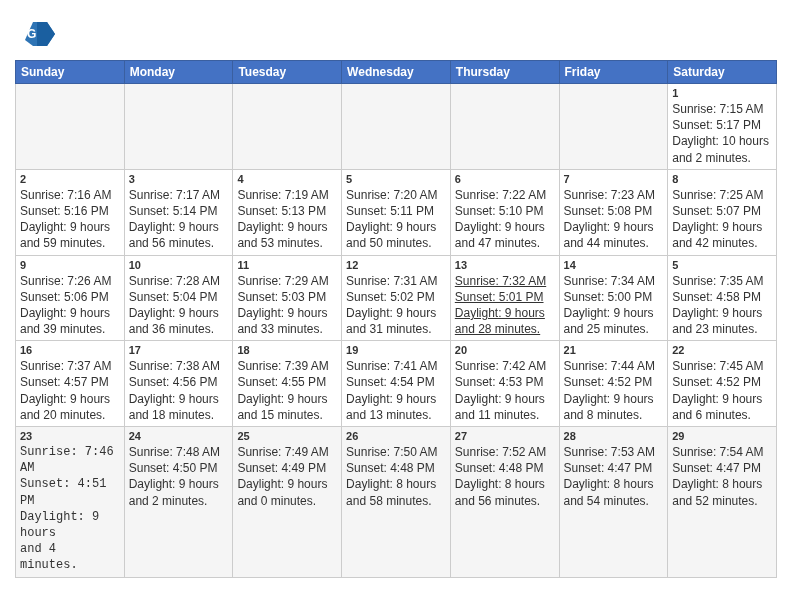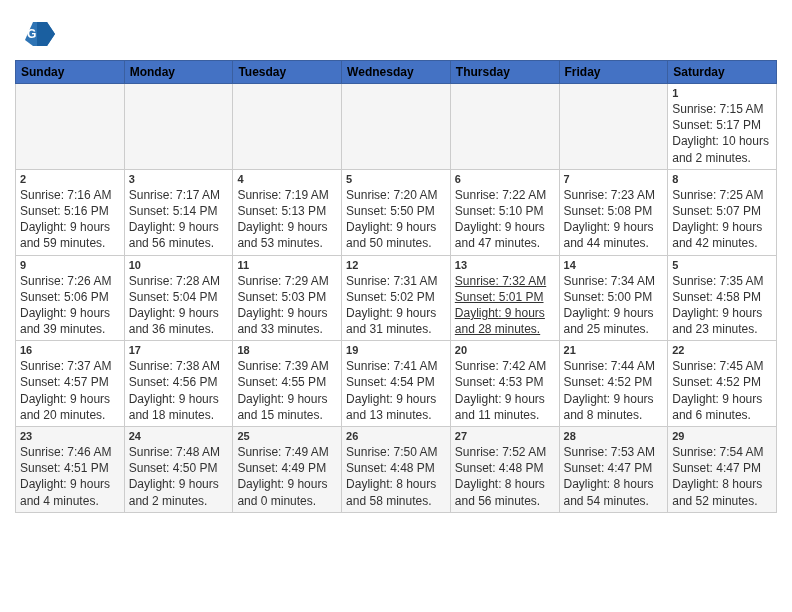--- a/index.html
+++ b/index.html
@@ -53,21 +53,21 @@
       font-size: 14px;
       color: #555;
     }
     .calendar {
       width: 100%;
       border-collapse: collapse;
       border: 1px solid #ccc;
     }
     .calendar th {
       background-color: #4472c4;
-      color: #000000;
+      color: #ffffff;
       text-align: left;
       padding: 4px 5px;
       font-size: 12px;
       font-weight: bold;
       border: 1px solid #3a5fa0;
     }
     .calendar td {
       border: 1px solid #ccc;
       vertical-align: top;
       padding: 3px 4px;
@@ -164,21 +164,21 @@
           <td>
             <span class="day-number">4</span>
             <div class="day-info" style="white-space: pre-line;">Sunrise: 7:19 AM
 Sunset: 5:13 PM
 Daylight: 9 hours
 and 53 minutes.</div>
           </td>
           <td>
             <span class="day-number">5</span>
             <div class="day-info" style="white-space: pre-line;">Sunrise: 7:20 AM
-Sunset: 5:50 PM
+Sunset: 5:11 PM
 Daylight: 9 hours
 and 50 minutes.</div>
           </td>
           <td>
             <span class="day-number">6</span>
             <div class="day-info" style="white-space: pre-line;">Sunrise: 7:22 AM
 Sunset: 5:10 PM
 Daylight: 9 hours
 and 47 minutes.</div>
           </td>
@@ -295,21 +295,21 @@
             <span class="day-number">22</span>
             <div class="day-info" style="white-space: pre-line;">Sunrise: 7:45 AM
 Sunset: 4:52 PM
 Daylight: 9 hours
 and 6 minutes.</div>
           </td>
         </tr>
         <tr>
           <td>
             <span class="day-number">23</span>
-            <div class="day-info" style="white-space: pre-line;">Sunrise: 7:46 AM
+            <div class="day-info" style="white-space: pre-line; font-family: Liberation Mono, monospace;">Sunrise: 7:46 AM
 Sunset: 4:51 PM
 Daylight: 9 hours
 and 4 minutes.</div>
           </td>
           <td>
             <span class="day-number">24</span>
             <div class="day-info" style="white-space: pre-line;">Sunrise: 7:48 AM
 Sunset: 4:50 PM
 Daylight: 9 hours
 and 2 minutes.</div>

